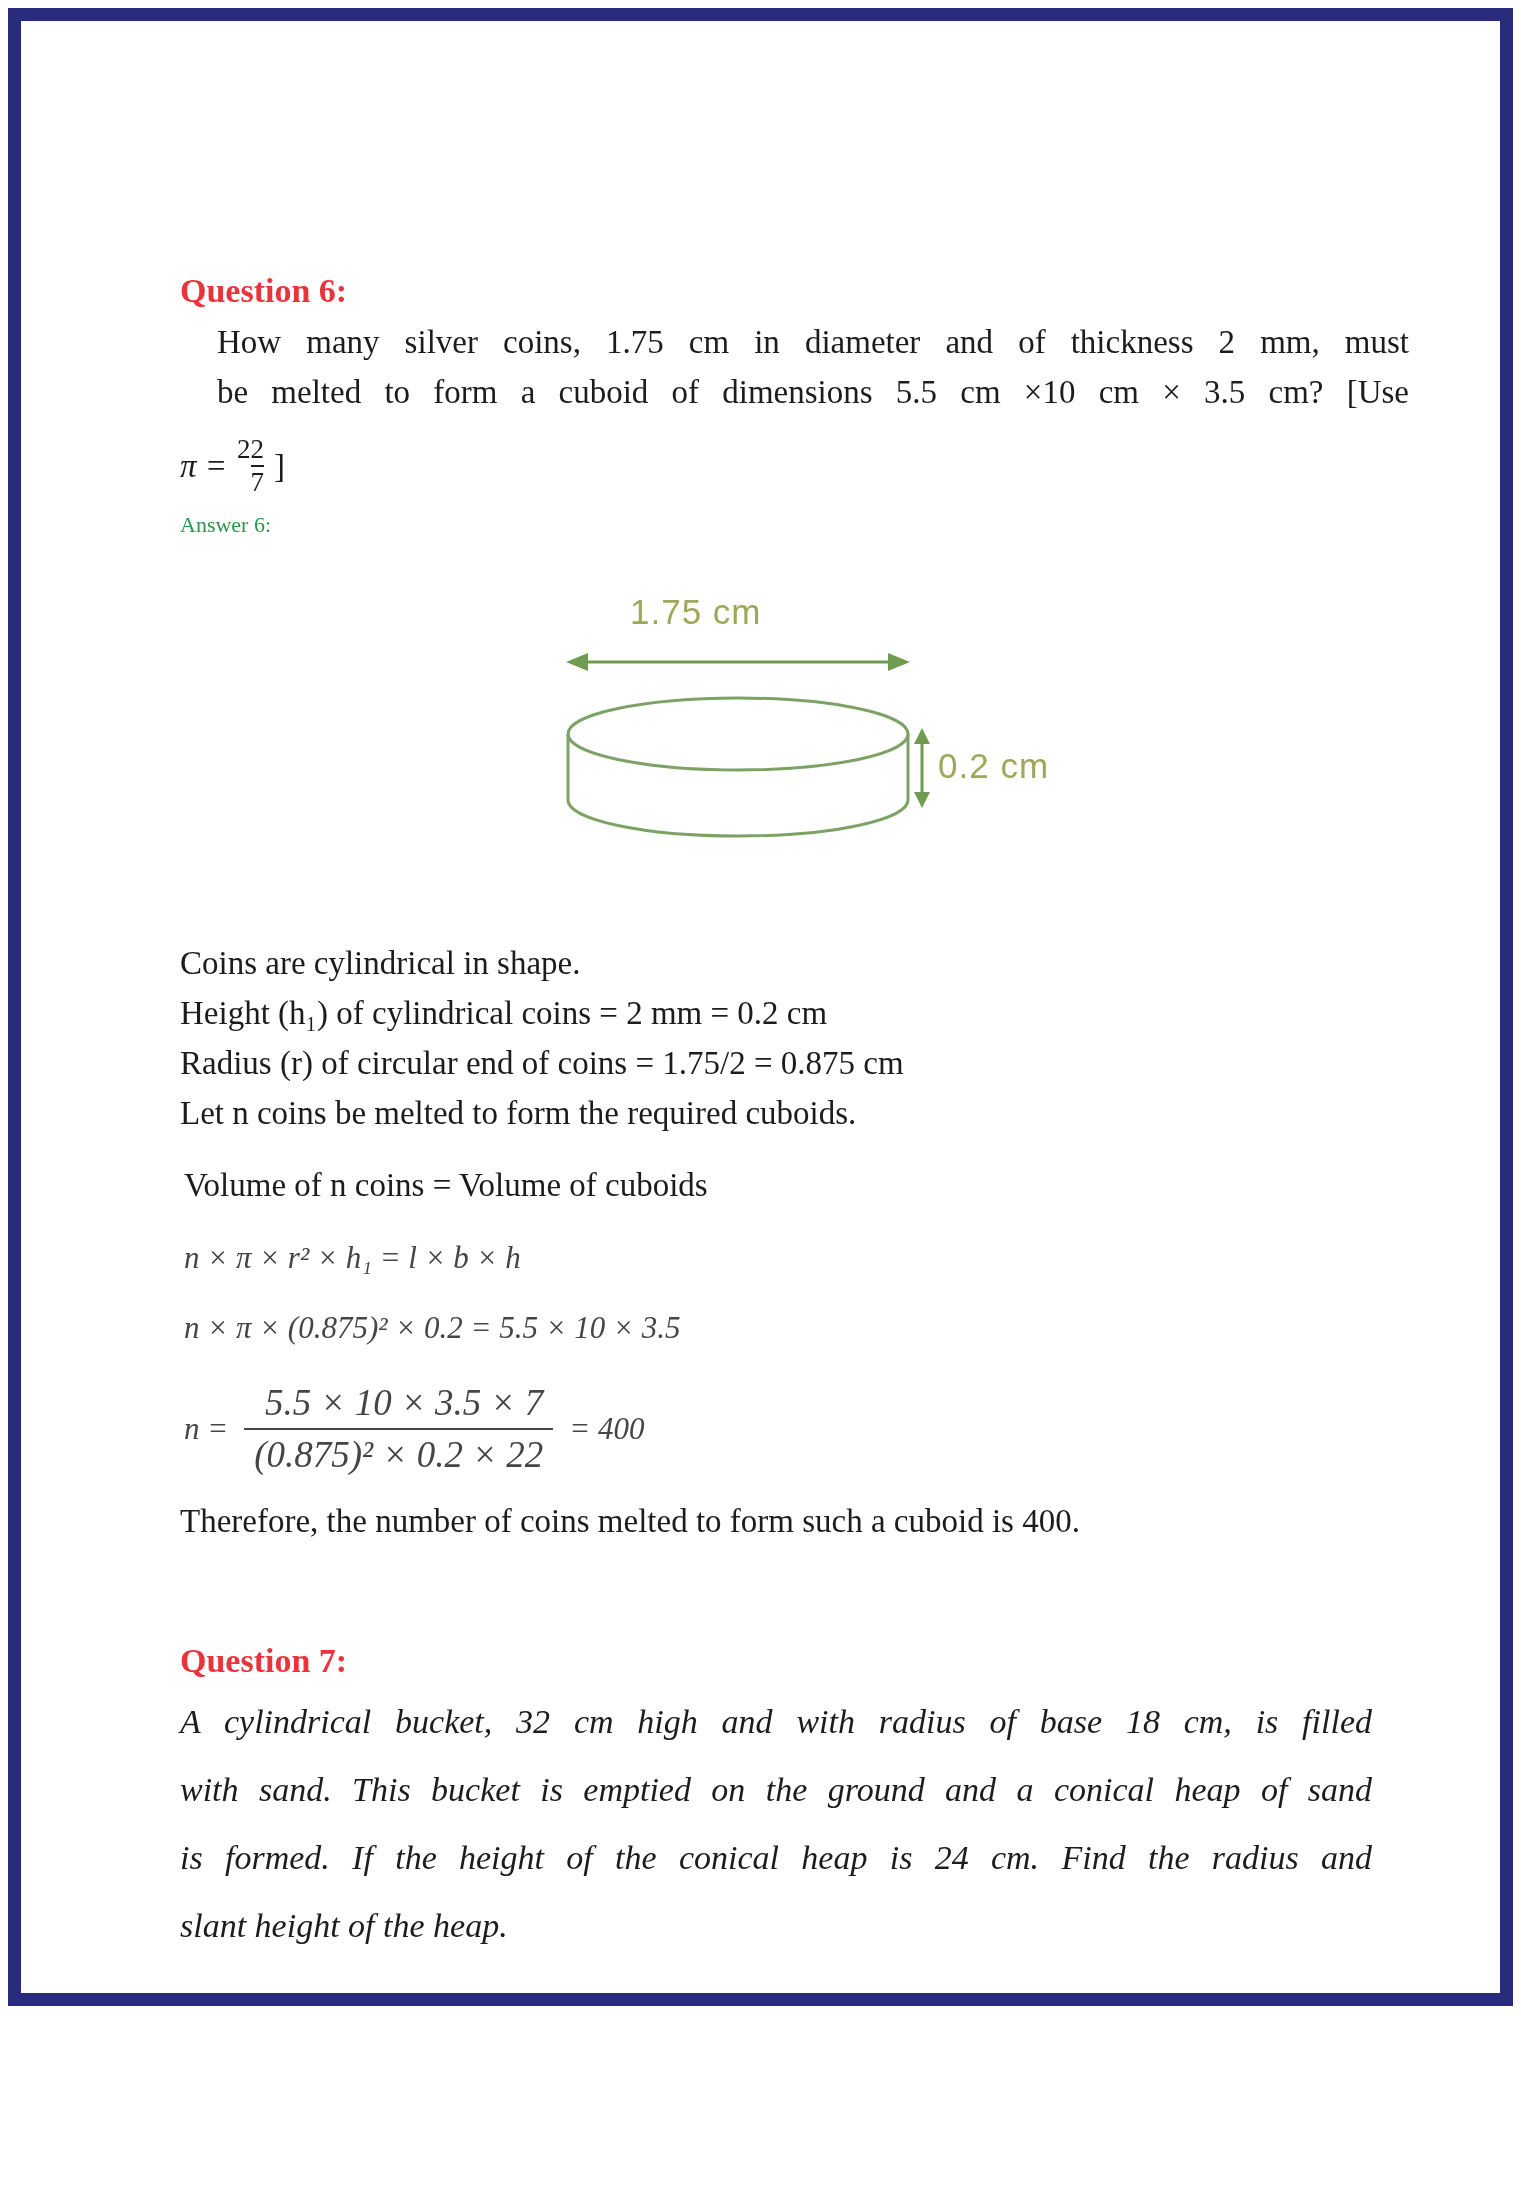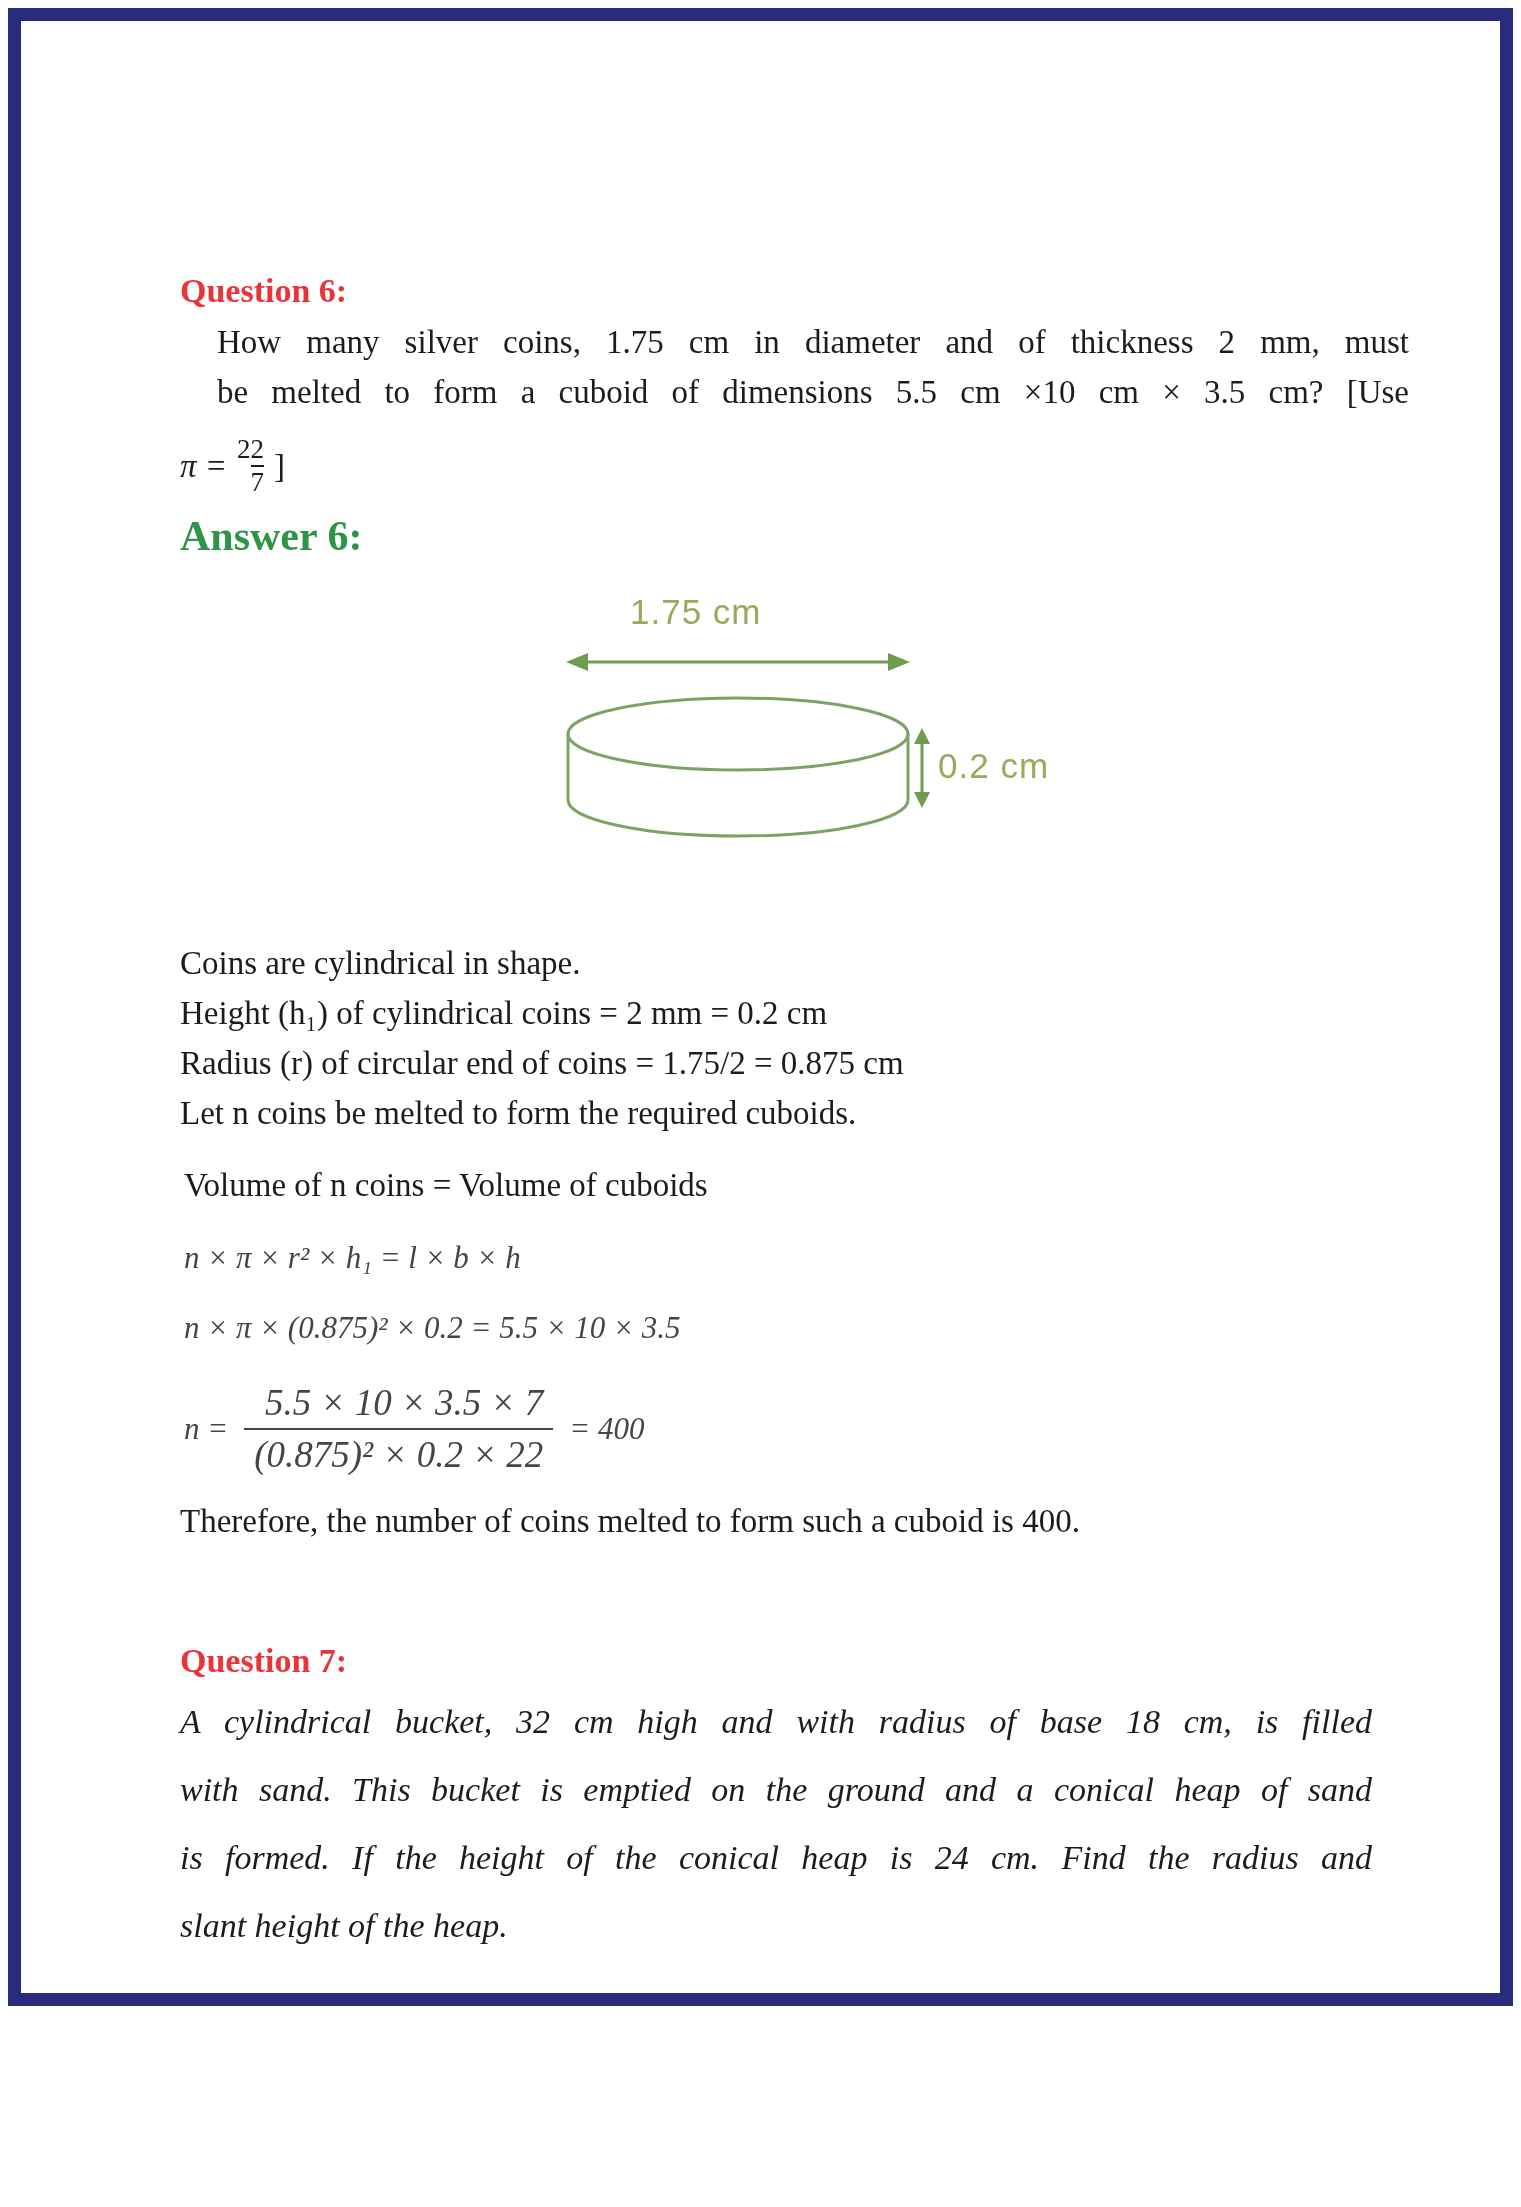--- a/index.html
+++ b/index.html
@@ -18,22 +18,22 @@
     border: 13px solid #292c7c;
     pointer-events: none;
   }
   .abs { position: absolute; }
   .q-heading {
     font-weight: bold;
     font-size: 34px;
     color: #e8353b;
   }
   .a-heading {
-    font-weight: bold;
-    font-size: 42px;
+    font-weight: normal;
+    font-size: 22px;
     color: #2e9447;
   }
   .body-text { font-size: 33px; line-height: 50px; width: 1192px; }
   .body-text .line { white-space: nowrap; }
   .jl { white-space: normal !important; text-align: justify; text-align-last: justify; text-justify: inter-word; }
   .q7-text { font-size: 34px; line-height: 68px; width: 1192px; }
 
   .pi-line {
     display: flex;
     align-items: center;

